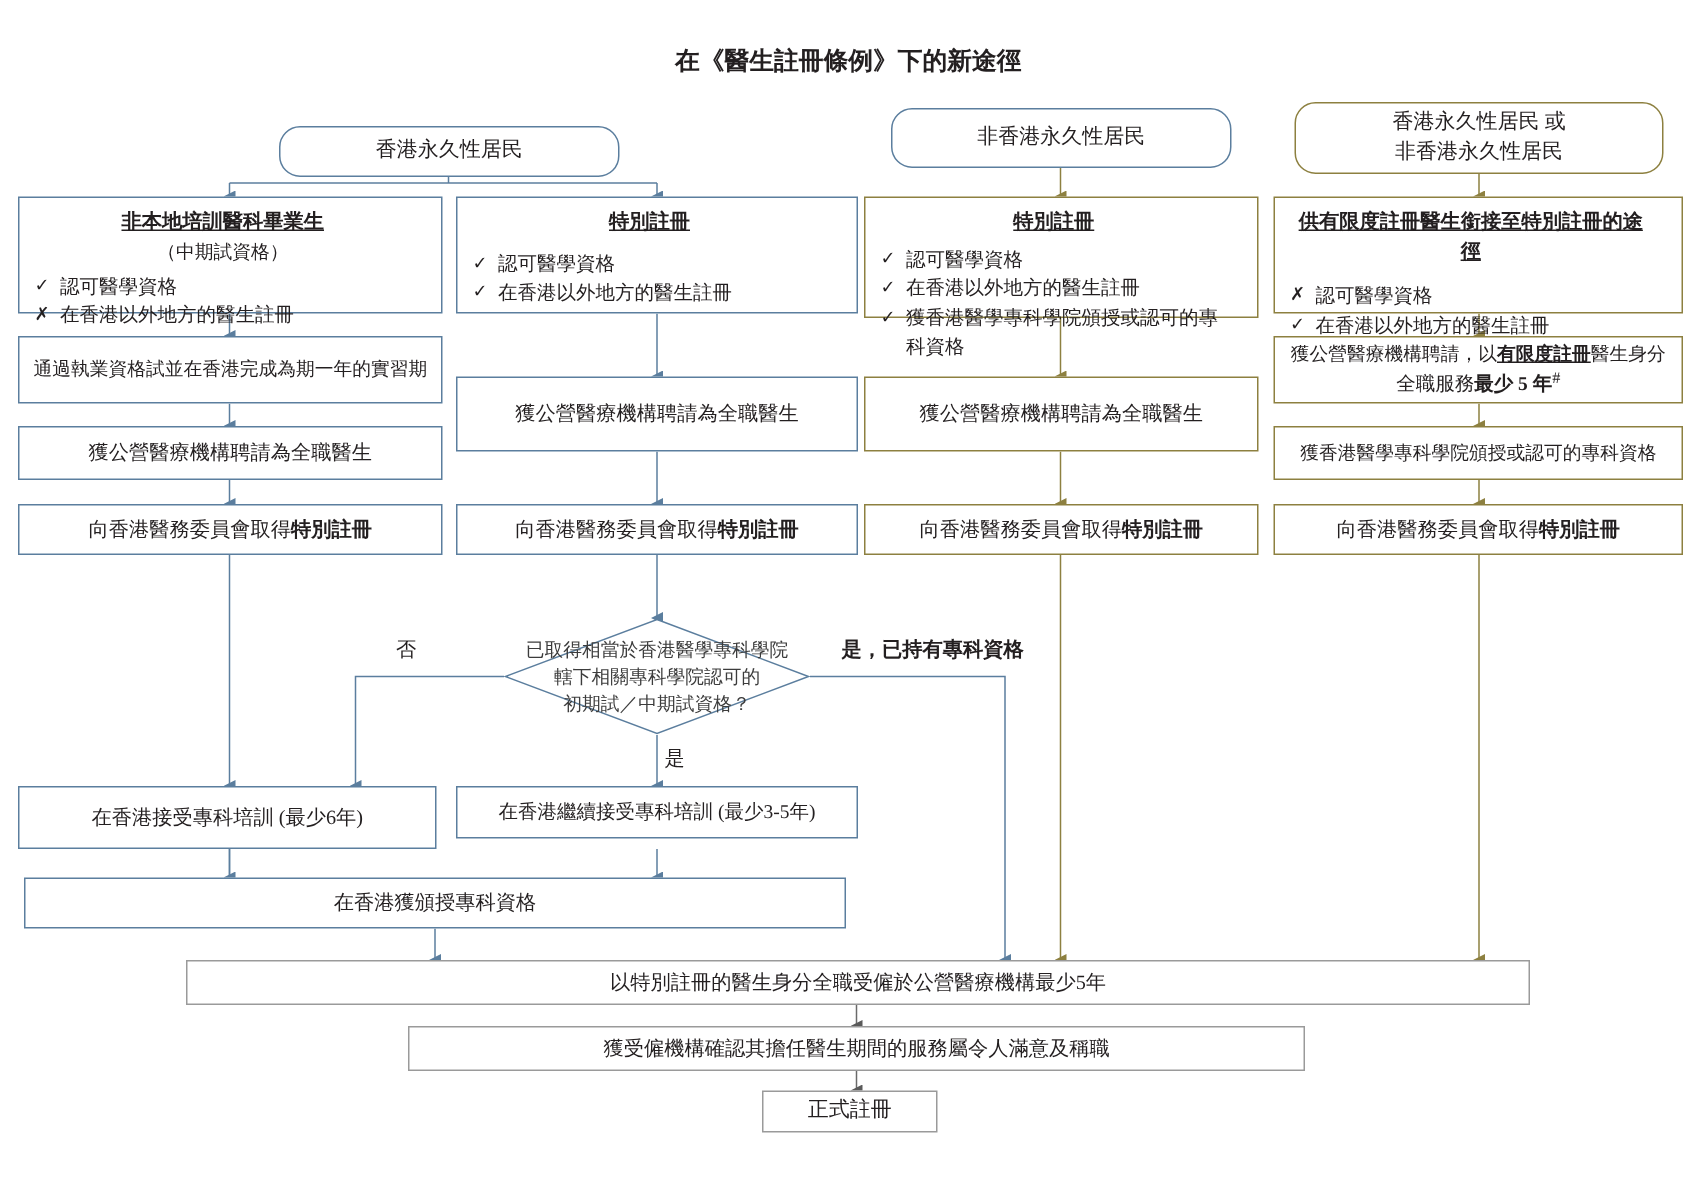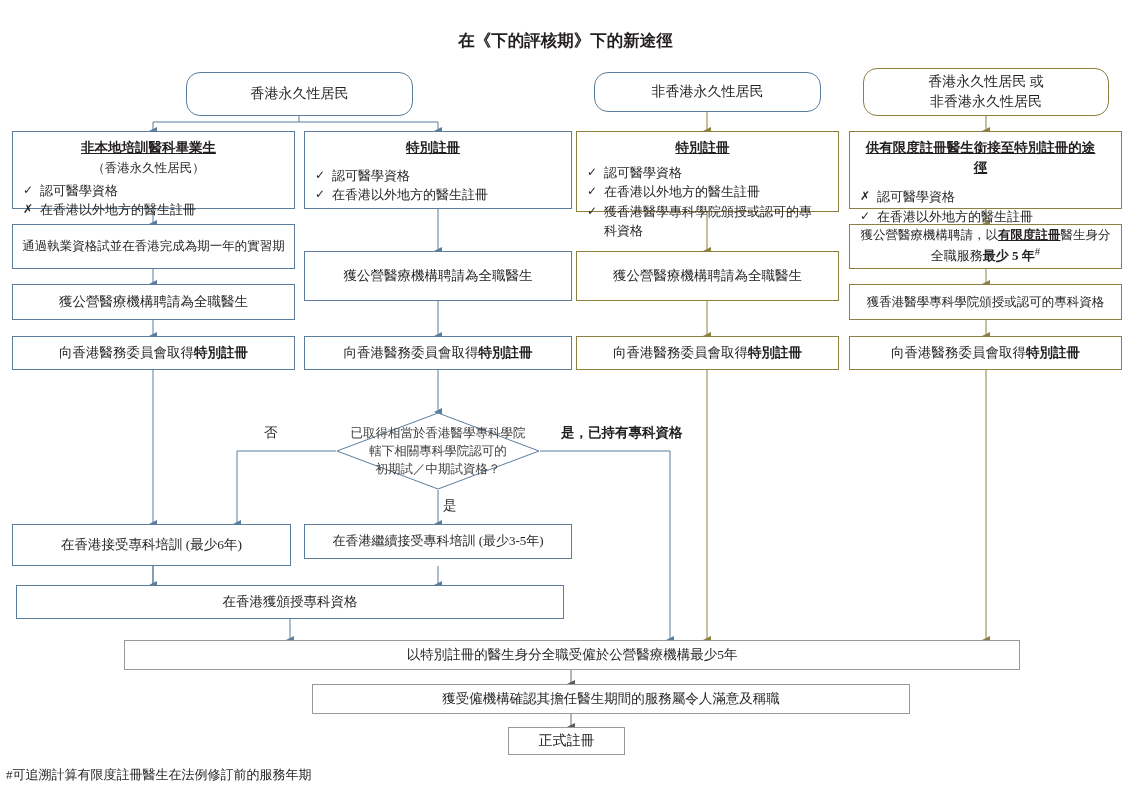--- a/index.html
+++ b/index.html
@@ -164,40 +164,40 @@
       <path d="M986,320 L986,336" marker-end="url(#aho)"></path>
       <path d="M986,370 L986,640" marker-end="url(#aho)"></path>
     </g>
 
     <g stroke="#6a6a6a" stroke-width="1" fill="none">
       <path d="M571,670 L571,684" marker-end="url(#ahg)"></path>
       <path d="M571,714 L571,727" marker-end="url(#ahg)"></path>
     </g>
   </svg>
 
-  <div id="title">在《下的評核期》下的新途徑</div>
-
-  <div class="node blue rounded ttl" style="left:186px;top:72px;width:227px;height:44px;">
+  <div id="title">在《醫生註冊條例》下的新途徑</div>
+
+  <div class="node blue rounded ttl" style="left:186px;top:84px;width:227px;height:34px;">
     <span>香港永久性居民</span>
   </div>
 
   <div class="node blue rounded ttl" style="left:594px;top:72px;width:227px;height:40px;">
     <span>非香港永久性居民</span>
   </div>
 
   <div class="node olive rounded ttl" style="left:863px;top:68px;width:246px;height:48px;">
     <span>
       <span style="text-decoration:none">香港永久性居民 或</span>
     </span>
     <span>非香港永久性居民</span>
   </div>
 
   <div class="node blue crit" style="left:12px;top:131px;width:283px;height:78px;">
     <div class="hd">非本地培訓醫科畢業生</div>
-    <div class="sub">（香港永久性居民）</div>
+    <div class="sub">（中期試資格）</div>
     <div class="row">
       <span class="mk">✓</span>
       <span>認可醫學資格</span>
     </div>
     <div class="row">
       <span class="mk">✗</span>
       <span>在香港以外地方的醫生註冊</span>
     </div>
   </div>
 
@@ -320,23 +320,22 @@
   </div>
 
   <div class="node blue" style="left:16px;top:585px;width:548px;height:34px;">
     <span>在香港獲頒授專科資格</span>
   </div>
 
   <div class="node gray" style="left:124px;top:640px;width:896px;height:30px;">
     <span>以特別註冊的醫生身分全職受僱於公營醫療機構最少5年</span>
   </div>
 
-  <div class="node gray" style="left:272px;top:684px;width:598px;height:30px;margin-left:40px;">
+  <div class="node gray" style="left:272px;top:684px;width:598px;height:30px;">
     <span>獲受僱機構確認其擔任醫生期間的服務屬令人滿意及稱職</span>
   </div>
 
   <div class="node gray" style="left:508px;top:727px;width:117px;height:28px;">
     <span style="font-size:14px">正式註冊</span>
   </div>
 
-  <div id="footnote">#可追溯計算有限度註冊醫生在法例修訂前的服務年期</div>
 
 </div>
 
 </body></html>

